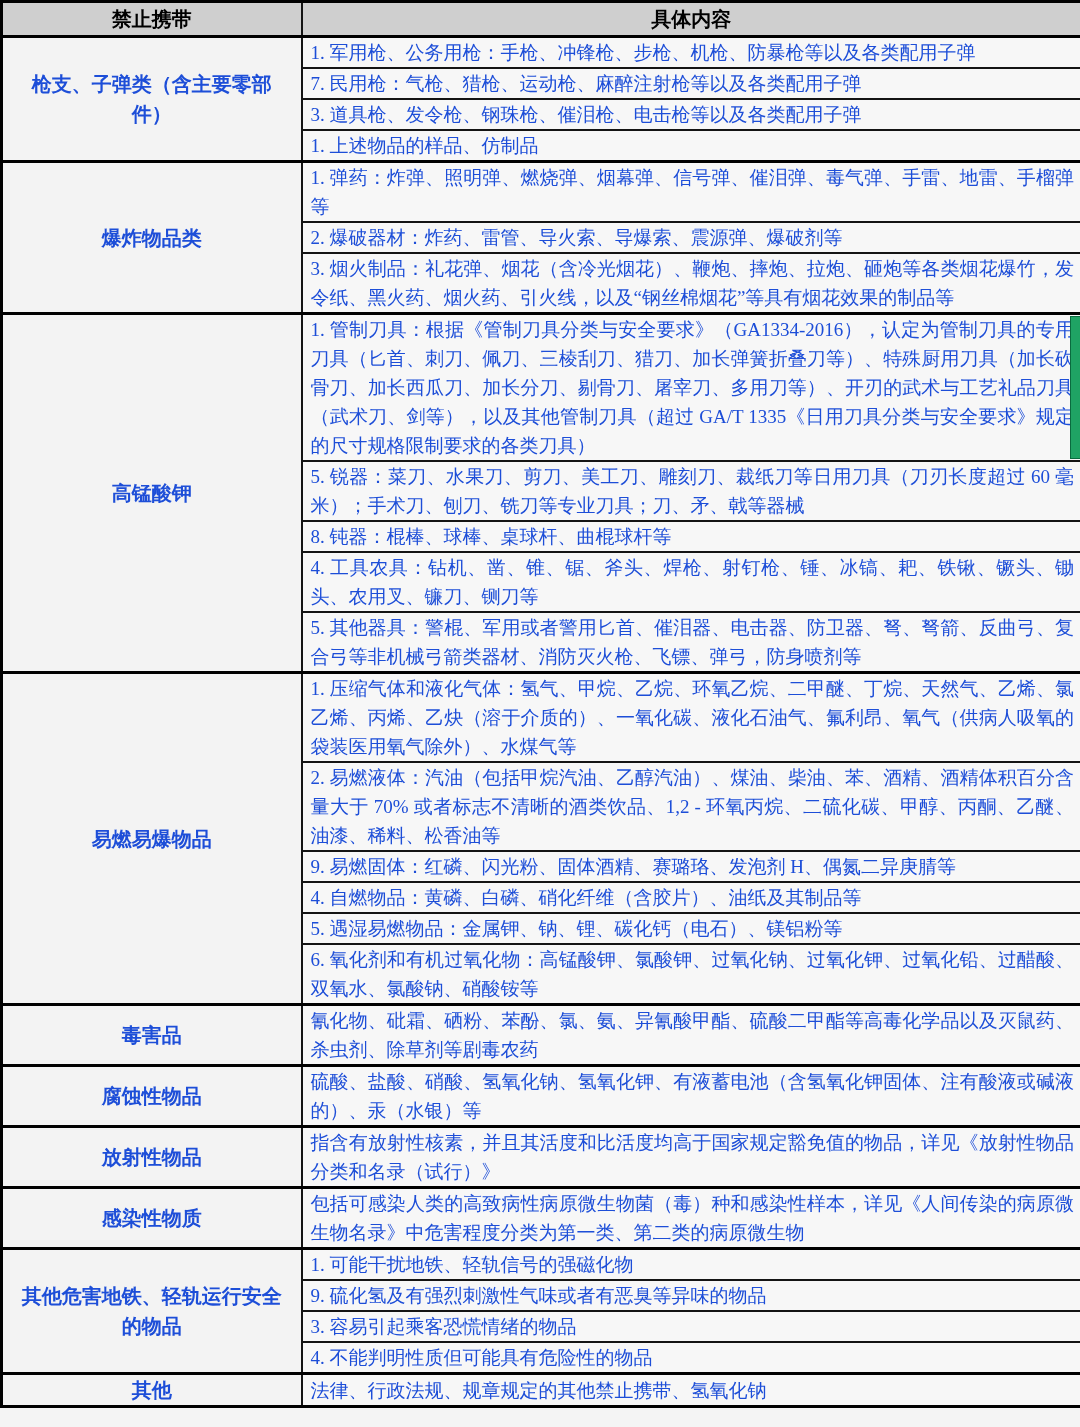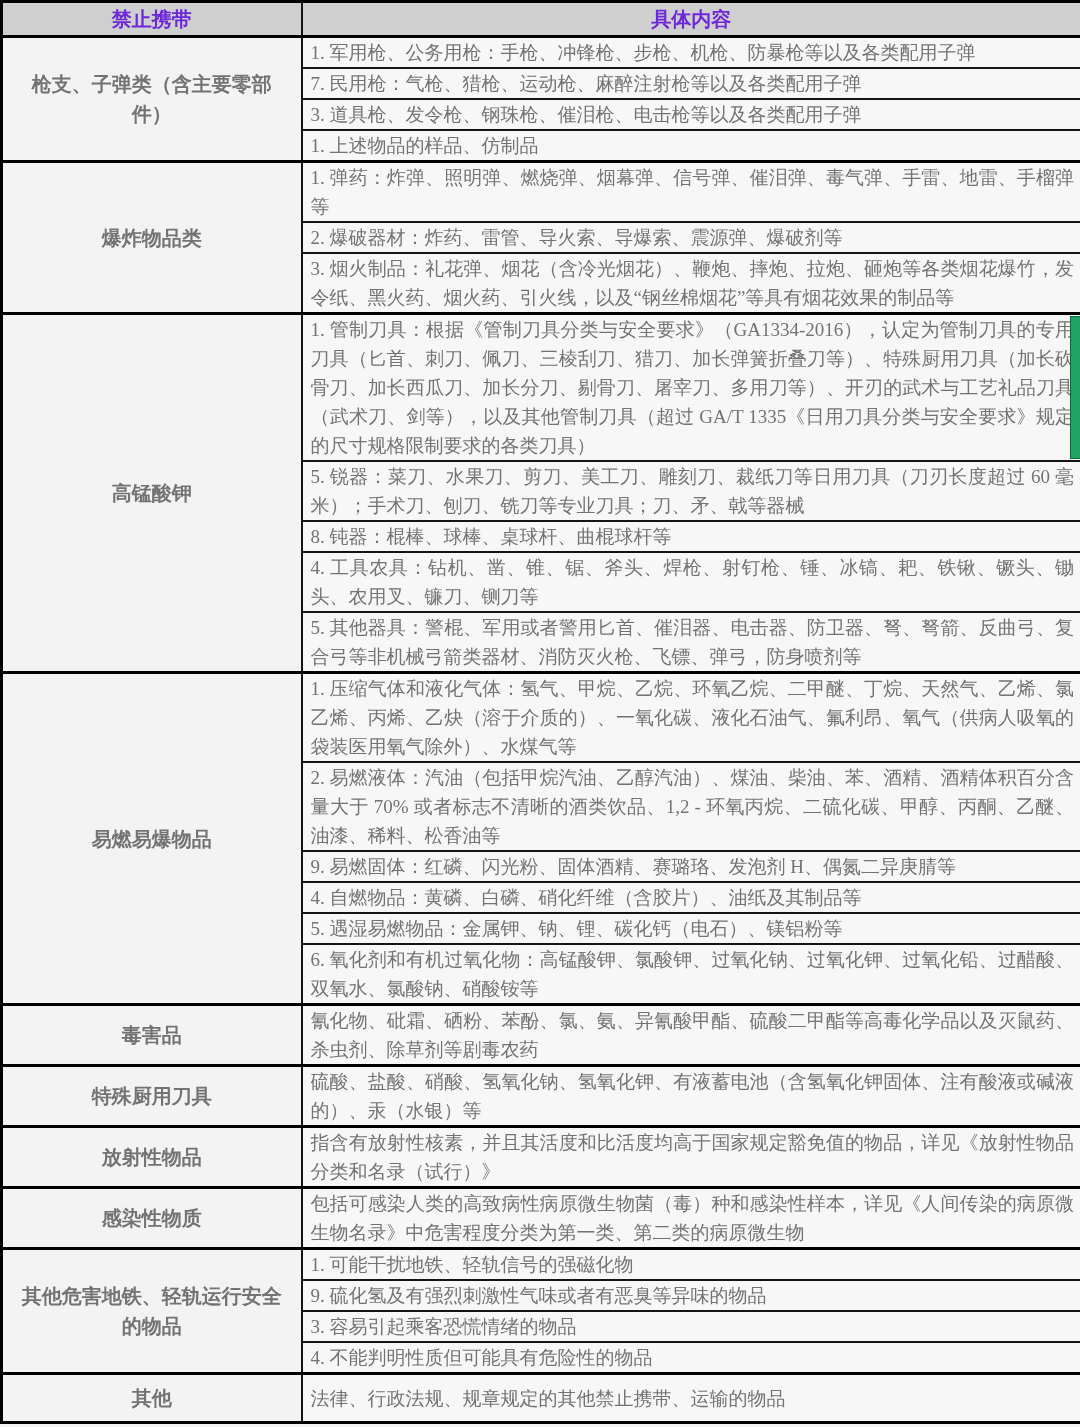--- a/index.html
+++ b/index.html
@@ -22,41 +22,41 @@
     border: 3px solid #000000;
     background: #f7f7f7;
   }
   col.c-cat { width: 300px; }
   col.c-content { width: 780px; }
 
   th.col-header {
     background: #cfcfcf;
     font-size: 20px;
     font-weight: bold;
-    color: #6d28d9;
+    color: #000000;
     text-align: center;
     height: 30px;
     line-height: 30px;
     padding: 1px 4px;
     border: 2px solid #141414;
     border-bottom: 3px solid #000000;
   }
   td {
     border: 2px solid #141414;
-    color: #737373;
+    color: #1d4ed8;
     vertical-align: middle;
     background: #f7f7f7;
   }
   tr.section-start td { border-top: 3px solid #000000; }
 
   td.cat-cell {
     font-size: 20px;
     font-weight: bold;
     text-align: center;
-    padding: 8px 12px;
+    padding: 0 12px;
     line-height: 30px;
     background: #f3f3f3;
   }
   td.item-cell {
     font-size: 19px;
     padding: 0 6px 0 8px;
     line-height: 29px;
     text-align: justify;
     position: relative;
   }
@@ -147,21 +147,21 @@
           <td class="item-cell"><span class="cell-text">5. 遇湿易燃物品：金属钾、钠、锂、碳化钙（电石）、镁铝粉等</span></td>
         </tr>
         <tr>
           <td class="item-cell"><span class="cell-text">6. 氧化剂和有机过氧化物：高锰酸钾、氯酸钾、过氧化钠、过氧化钾、过氧化铅、过醋酸、双氧水、氯酸钠、硝酸铵等</span></td>
         </tr>
         <tr class="section-start">
           <td class="cat-cell" rowspan="1">毒害品</td>
           <td class="item-cell"><span class="cell-text">氰化物、砒霜、硒粉、苯酚、氯、氨、异氰酸甲酯、硫酸二甲酯等高毒化学品以及灭鼠药、杀虫剂、除草剂等剧毒农药</span></td>
         </tr>
         <tr class="section-start">
-          <td class="cat-cell" rowspan="1">特殊厨用刀具</td>
+          <td class="cat-cell" rowspan="1">腐蚀性物品</td>
           <td class="item-cell"><span class="cell-text">硫酸、盐酸、硝酸、氢氧化钠、氢氧化钾、有液蓄电池（含氢氧化钾固体、注有酸液或碱液的）、汞（水银）等</span></td>
         </tr>
         <tr class="section-start">
           <td class="cat-cell" rowspan="1">放射性物品</td>
           <td class="item-cell"><span class="cell-text">指含有放射性核素，并且其活度和比活度均高于国家规定豁免值的物品，详见《放射性物品分类和名录（试行）》</span></td>
         </tr>
         <tr class="section-start">
           <td class="cat-cell" rowspan="1">感染性物质</td>
           <td class="item-cell"><span class="cell-text">包括可感染人类的高致病性病原微生物菌（毒）种和感染性样本，详见《人间传染的病原微生物名录》中危害程度分类为第一类、第二类的病原微生物</span></td>
         </tr>
@@ -173,17 +173,17 @@
           <td class="item-cell"><span class="cell-text">9. 硫化氢及有强烈刺激性气味或者有恶臭等异味的物品</span></td>
         </tr>
         <tr>
           <td class="item-cell"><span class="cell-text">3. 容易引起乘客恐慌情绪的物品</span></td>
         </tr>
         <tr>
           <td class="item-cell"><span class="cell-text">4. 不能判明性质但可能具有危险性的物品</span></td>
         </tr>
         <tr class="section-start">
           <td class="cat-cell" rowspan="1">其他</td>
-          <td class="item-cell"><span class="cell-text">法律、行政法规、规章规定的其他禁止携带、运输的物品</span></td>
+          <td class="item-cell"><span class="cell-text">法律、行政法规、规章规定的其他禁止携带、氢氧化钠</span></td>
         </tr>
       </tbody>
   </table>
 </div>
 
 </body></html>

